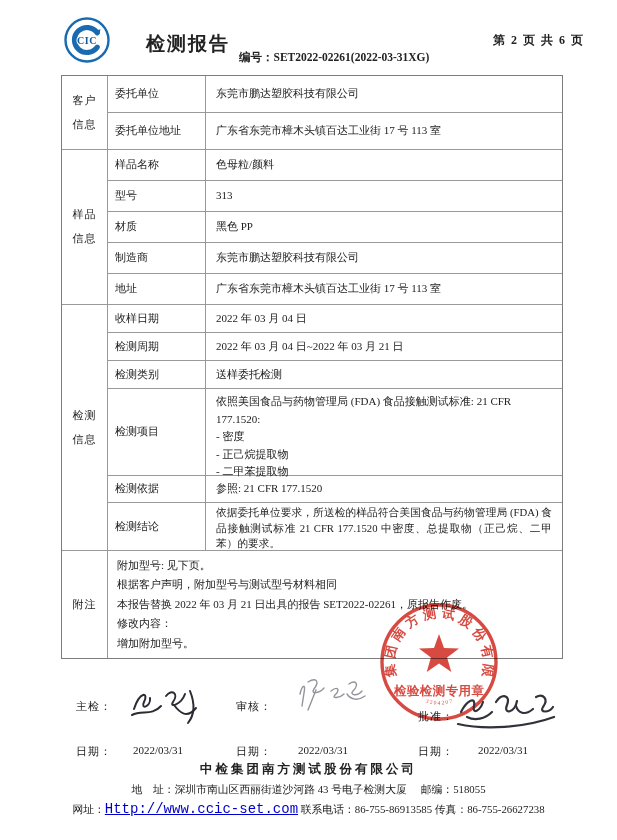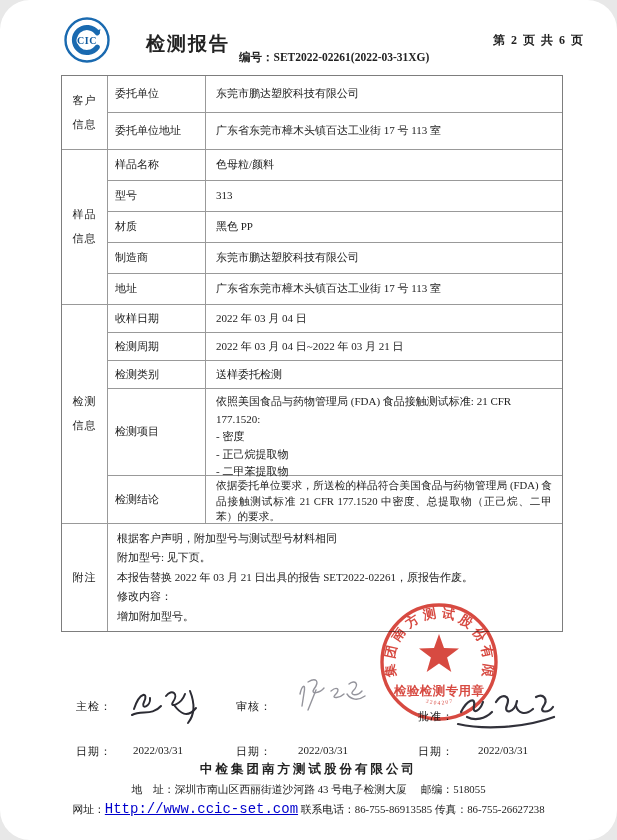--- a/index.html
+++ b/index.html
@@ -1,17 +1,17 @@
 <!DOCTYPE html>
 <html><head>
 <meta charset="utf-8">
 <style>
   html,body{margin:0;padding:0;background:#e8e8e8;}
   .page{position:relative;width:617px;height:840px;background:#ffffff;overflow:hidden;
-        font-family:"Liberation Serif","DejaVu Serif",serif;color:#222;border-radius:30px;}
+        font-family:"Liberation Serif","DejaVu Serif",serif;color:#222;}
   
   .logo{position:absolute;left:63px;top:16px;width:48px;height:48px;}
   .hdr-title{position:absolute;left:146px;top:31px;font-size:19px;font-weight:bold;letter-spacing:2px;}
   .hdr-no{position:absolute;left:239px;top:50px;font-size:11.5px;font-weight:bold;}
   .hdr-page{position:absolute;left:493px;top:32px;font-size:12px;font-weight:bold;letter-spacing:1.5px;white-space:nowrap;}
   
   .doc-table{position:absolute;left:61px;top:75px;width:500px;border:1.5px solid #7d7d7d;
              font-size:11px;line-height:1.25;background:#fff;}
   .t-section{display:flex;border-bottom:1px solid #999;}
   .t-section:last-child{border-bottom:none;}
@@ -125,34 +125,38 @@
         </div>
         <div class="t-row h86">
           <div class="l-cell">检测项目</div>
           <div class="v-cell block-val">
             <div>依照美国食品与药物管理局 (FDA) 食品接触测试标准: 21 CFR 177.1520:</div>
             <div>- 密度</div>
             <div>- 正己烷提取物</div>
             <div>- 二甲苯提取物</div>
           </div>
         </div>
+        <div class="t-row h26">
+          <div class="l-cell">检测依据</div>
+          <div class="v-cell">参照: 21 CFR 177.1520</div>
+        </div>
         <div class="t-row h47">
           <div class="l-cell">检测结论</div>
           <div class="v-cell concl-val">依据委托单位要求，所送检的样品符合美国食品与药物管理局 (FDA) 食品接触测试标准 21 CFR 177.1520 中密度、总提取物（正己烷、二甲苯）的要求。</div>
         </div>
       </div>
     </div>
 
     <div class="t-section">
       <div class="g-cell">
         <span>附注</span>
       </div>
       <div class="note-cell">
+        <div>附加型号: 见下页。</div>
         <div>根据客户声明，附加型号与测试型号材料相同</div>
-        <div>附加型号: 见下页。</div>
         <div>本报告替换 2022 年 03 月 21 日出具的报告 SET2022-02261，原报告作废。</div>
         <div>修改内容：</div>
         <div>增加附加型号。</div>
       </div>
     </div>
   </div>
 
   <div class="sig-label" style="left:76px;top:699px;">主检：</div>
   <div class="sig-label" style="left:236px;top:699px;">审核：</div>
   <div class="sig-label" style="left:418px;top:700px;margin-top:9px;">批准：</div>

